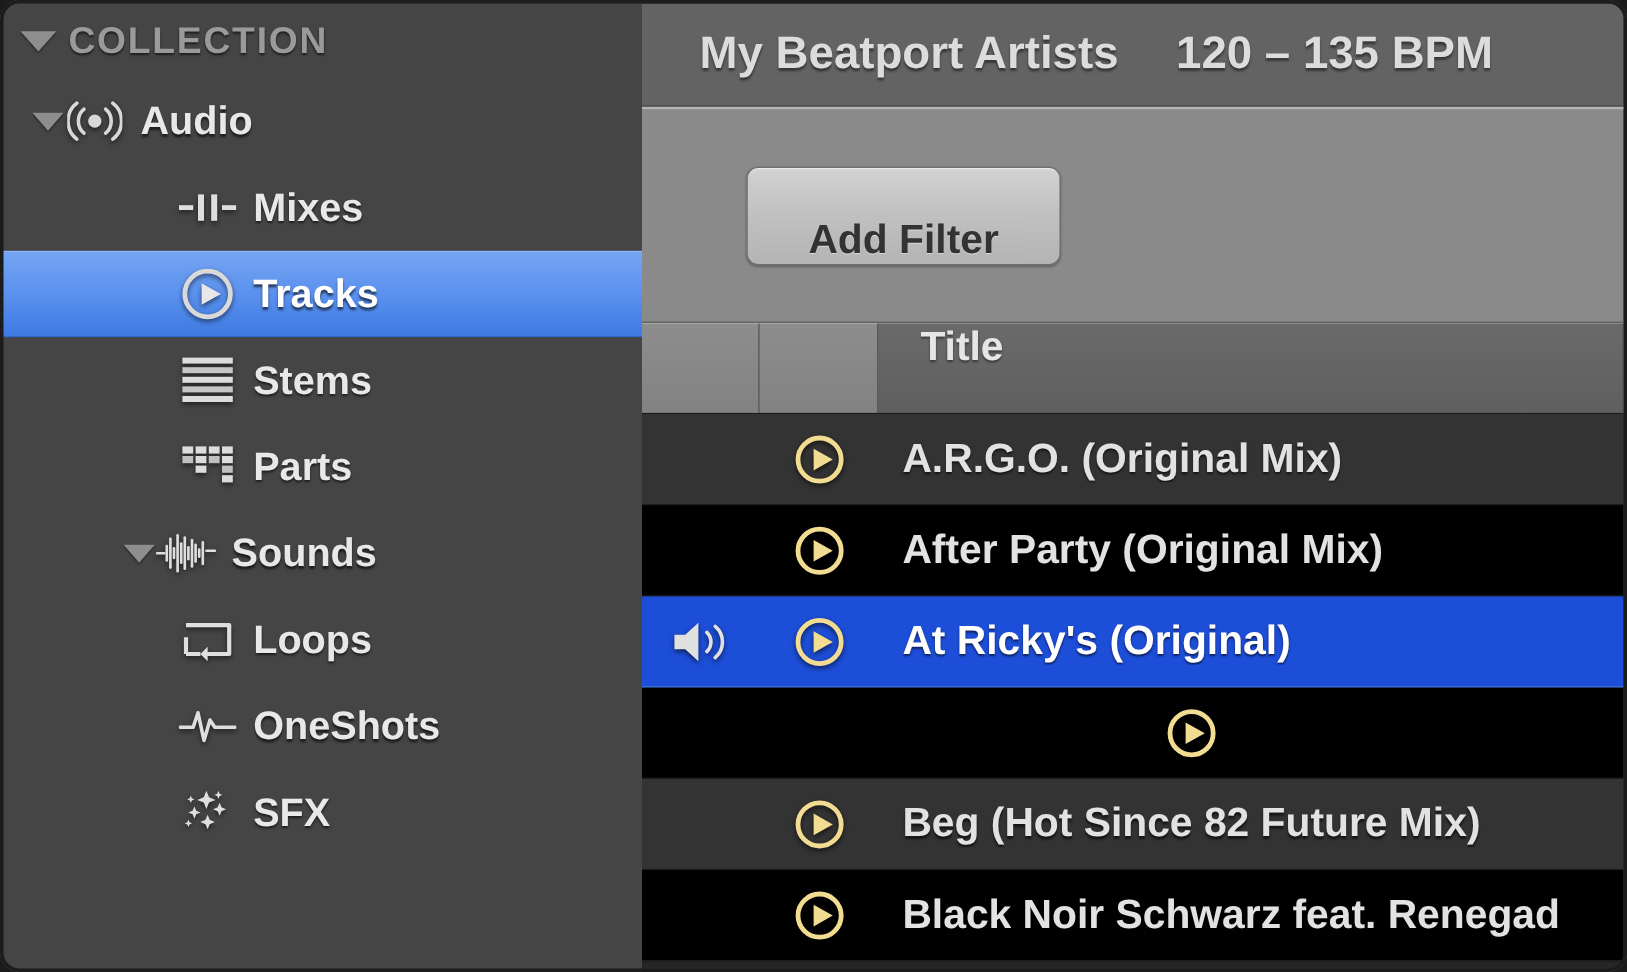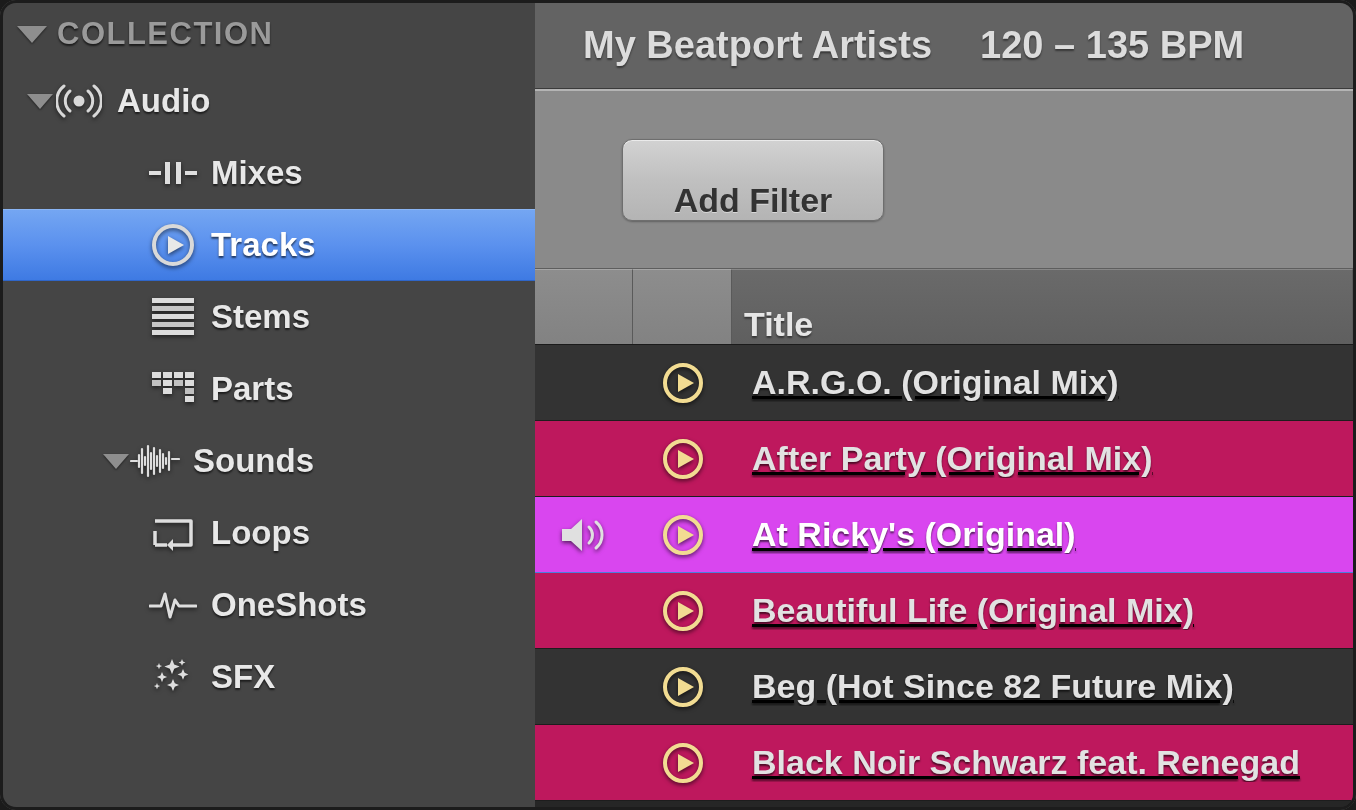--- a/index.html
+++ b/index.html
@@ -173,50 +173,49 @@
     border-top: 1px solid #a6a6a6;
     height: 100%;
   }
   .th.c1 { flex: 0 0 98px; }
   .th.c2 { flex: 0 0 99px; }
   .th.title {
     flex: 1 1 auto;
     background: linear-gradient(to bottom, #6a6a6a 0%, #5f5f5f 100%);
     border-top: 1px solid #888888;
     display: flex;
-    align-items: flex-end;
-    padding-left: 12px;
+    align-items: flex-start;
+    padding-left: 35px;
     color: #e6e6e6;
     font-size: 34px;
     font-weight: bold;
     text-shadow: 0 2px 2px rgba(0,0,0,0.45);
   }
 
   
   #track-list {
     flex: 1 1 auto;
     overflow: hidden;
     background: #262626;
-    text-decoration: underline;
   }
   .track-row {
     height: 76px;
     display: flex;
     align-items: center;
     border-bottom: 1px solid #1d1d1d;
     color: #e2e2e2;
     font-size: 34px;
     font-weight: bold;
     text-shadow: 0 2px 2px rgba(0,0,0,0.6);
     white-space: nowrap;
   }
   .track-row.alt { background: #333333; }
-  .track-row.norm { background: #be185d; justify-content: center; }
+  .track-row.norm { background: #000000; justify-content: center; }
   .track-row.selected {
-    background: #d946ef;
+    background: #1d4ed8;
     color: #ffffff;
     border-bottom: 1px solid #4a80dd;
   }
 
   .cell-c1 {
     flex: 0 0 98px;
     display: flex;
     align-items: center;
     justify-content: center;
   }
@@ -444,21 +443,20 @@
       </div>
 
       <div class="track-row norm">
         <div class="cell-c1"></div>
         <div class="cell-c2">
           <svg width="44" height="44" viewBox="0 0 44 44">
             <circle cx="22" cy="22" r="18" fill="none" stroke="#f2dc92" stroke-width="4"></circle>
             <path d="M17 13 L33 22 L17 31 Z" fill="#f2dc92"></path>
           </svg>
         </div>
-        <div class="cell-title">Beautiful Life (Original Mix)</div>
       </div>
 
       <div class="track-row alt">
         <div class="cell-c1"></div>
         <div class="cell-c2">
           <svg width="44" height="44" viewBox="0 0 44 44">
             <circle cx="22" cy="22" r="18" fill="none" stroke="#f2dc92" stroke-width="4"></circle>
             <path d="M17 13 L33 22 L17 31 Z" fill="#f2dc92"></path>
           </svg>
         </div>

